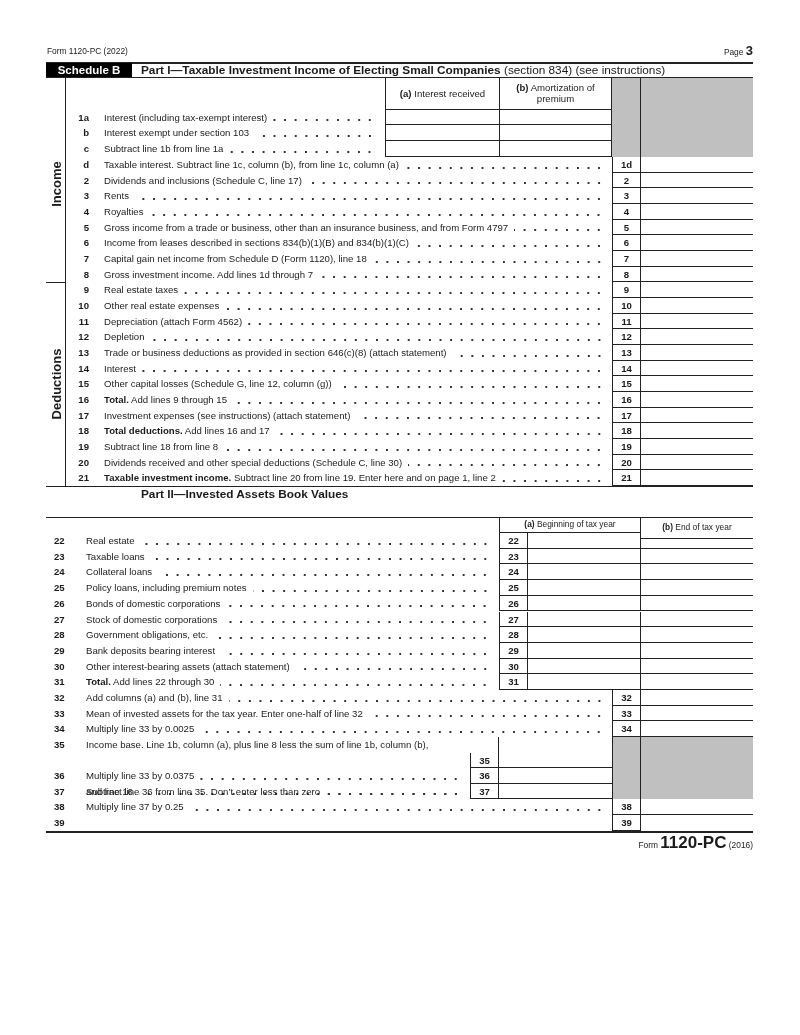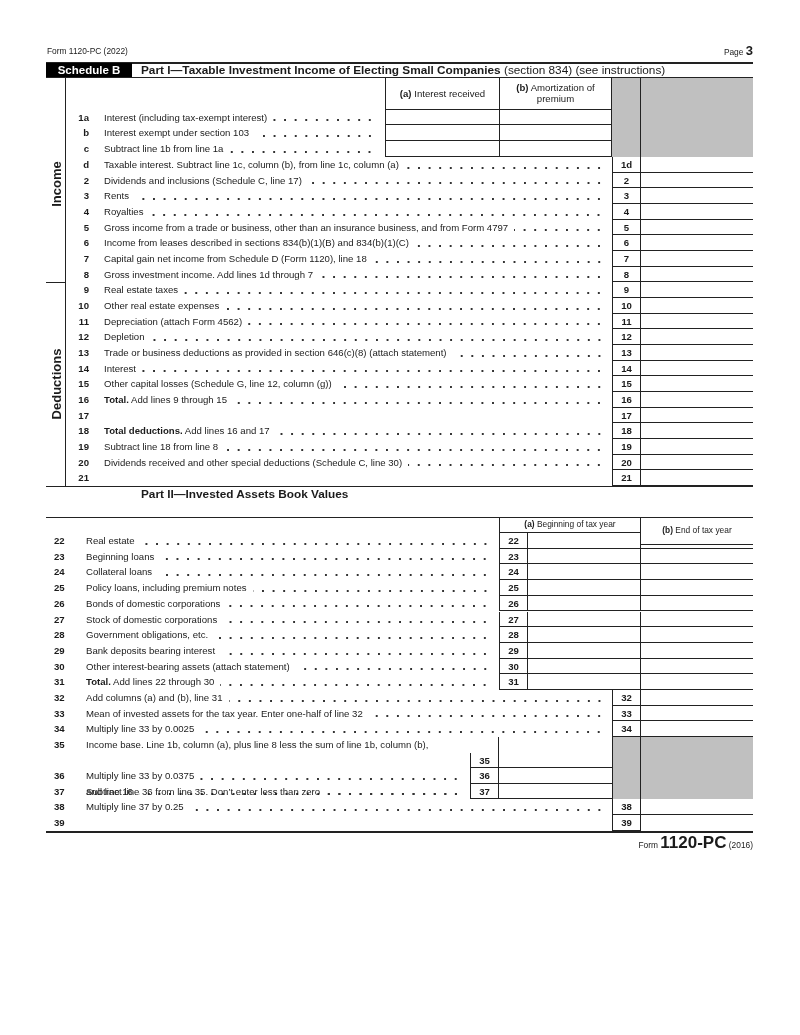--- a/index.html
+++ b/index.html
@@ -289,20 +289,24 @@
         <span class="t"><b>Total.</b><span> Add lines 9 through 15</span></span>
         <span class="dots"></span>
       </div>
     <span class="box" style="left:565px;width:28px;">16</span>
     <div class="cell bl" style="left:593px;width:113px;">
         <input value="" style="">
       </div>
   </div>
   <div class="row p1" style="top:407.67px;">
     <span class="num">17</span>
+    <div class="lead">
+        <span class="t"><span>Investment expenses (see instructions) (attach statement)</span></span>
+        <span class="dots"></span>
+      </div>
     <span class="box" style="left:565px;width:28px;">17</span>
     <div class="cell bl" style="left:593px;width:113px;">
         <input value="" style="">
       </div>
   </div>
   <div class="row p1" style="top:423.33px;">
     <span class="num">18</span>
     <div class="lead">
         <span class="t"><b>Total deductions.</b><span> Add lines 16 and 17</span></span>
         <span class="dots"></span>
@@ -329,56 +333,60 @@
         <span class="t"><span>Dividends received and other special deductions (Schedule C, line 30)</span></span>
         <span class="dots"></span>
       </div>
     <span class="box" style="left:565px;width:28px;">20</span>
     <div class="cell bl" style="left:593px;width:113px;">
         <input value="" style="">
       </div>
   </div>
   <div class="row p1" style="top:470.33px;">
     <span class="num">21</span>
+    <div class="lead">
+        <span class="t"><b>Taxable investment income.</b><span> Subtract line 20 from line 19. Enter here and on page 1, line 2</span></span>
+        <span class="dots"></span>
+      </div>
     <span class="box" style="left:565px;width:28px;">21</span>
     <div class="cell bl" style="left:593px;width:113px;">
         <input value="" style="">
       </div>
   </div>
 
   <div class="hl" style="left:46px;top:486px;width:707px;border-top-width:1.5px;"></div>
 
   <div class="abs p2title">Part II—Invested Assets Book Values</div>
   <div class="hl" style="left:46px;top:517px;width:707px;"></div>
 
   <div class="colhead" style="left:499px;top:517px;width:141px;height:16px;font-size:8.4px;padding:0 2px;">
       <span><b>(a)</b><span> Beginning of tax year</span></span>
     </div>
-  <div class="colhead" style="left:640px;top:517px;width:113px;height:28px;font-size:8.4px;padding:0 10px;">
+  <div class="colhead" style="left:640px;top:517px;width:113px;height:22px;font-size:8.4px;padding:0 10px;">
       <span><b>(b)</b><span> End of tax year</span></span>
     </div>
 
   <div class="row p2" style="top:533px;height:15.7px;line-height:15.7px;">
     <span class="num2">22</span>
     <div class="lead">
         <span class="t"><span>Real estate</span></span>
         <span class="dots"></span>
       </div>
     <span class="box br" style="left:452px;width:29px;">22</span>
     <div class="cell" style="left:481px;width:112px;">
         <input value="" style="">
       </div>
     <div class="cell bl" style="left:593px;width:113px;">
         <input value="" style="">
       </div>
   </div>
   <div class="row p2" style="top:548.7px;height:15.7px;line-height:15.7px;">
     <span class="num2">23</span>
     <div class="lead">
-        <span class="t"><span>Beginning loans</span></span>
+        <span class="t"><span>Taxable loans</span></span>
         <span class="dots"></span>
       </div>
     <span class="box br" style="left:452px;width:29px;">23</span>
     <div class="cell" style="left:481px;width:112px;">
         <input value="" style="">
       </div>
     <div class="cell bl" style="left:593px;width:113px;">
         <input value="" style="">
       </div>
   </div>

